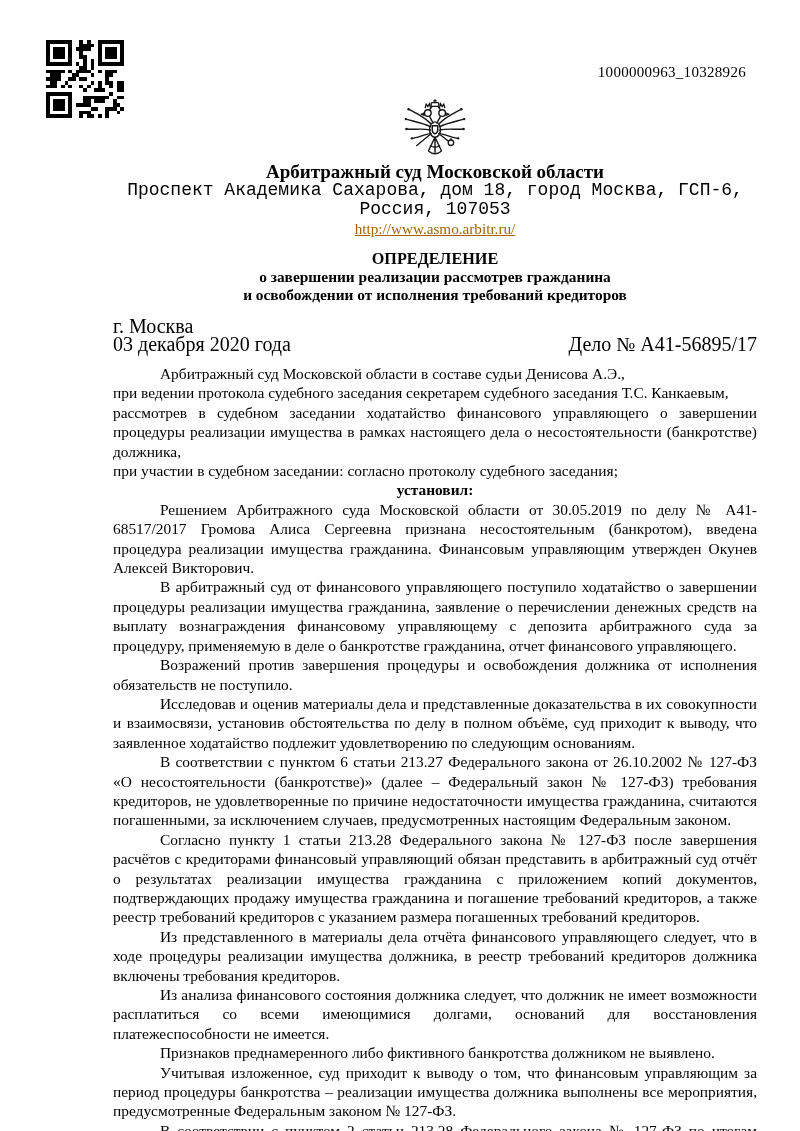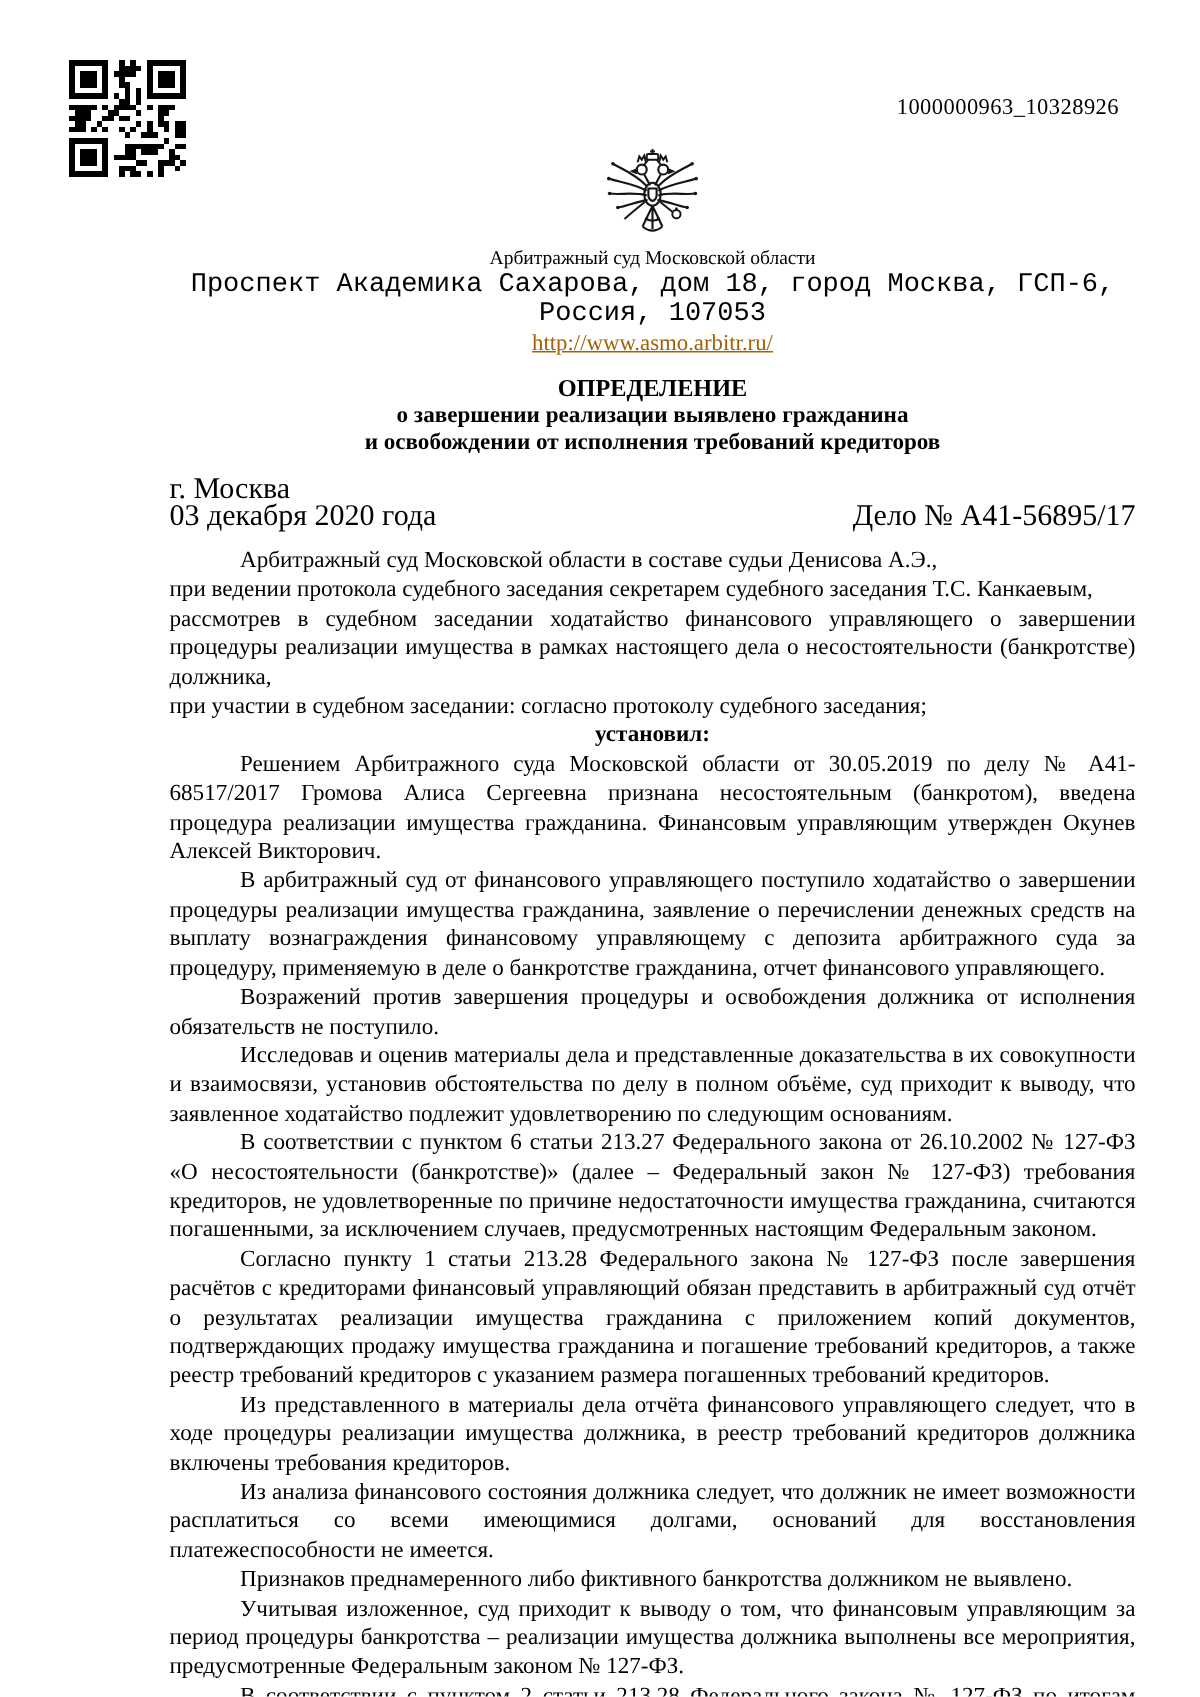--- a/index.html
+++ b/index.html
@@ -21,21 +21,21 @@
   }
 
   .content {
     position: absolute; left: 113px; top: 98px; width: 644px;
   }
 
   .emblem { display: block; margin: 0 auto 2px auto; }
 
   .center { text-align: center; }
 
-  .court-name { font-size: 13px; font-weight: normal; line-height: 19px; }
+  .court-name { font-size: 19px; font-weight: bold; line-height: 19px; }
   .addr-line  { font-size: 18px; line-height: 19px; font-family: Liberation Mono, monospace; }
   .url-line   { font-size: 15.2px; line-height: 19px; }
   .url-line a { text-decoration: underline; }
 
   .title-block { margin-top: 12px; }
   .title-main  { font-size: 16.2px; font-weight: bold; line-height: 18px; }
   .title-sub   { font-size: 15.4px; font-weight: bold; line-height: 18px; }
 
   .meta-block { margin-top: 13px; font-size: 20px; line-height: 18px; }
   .date-row { display: flex; justify-content: space-between; text-align: right; }
@@ -337,21 +337,21 @@
     </svg>
 
     <div class="court-name center">Арбитражный суд Московской области</div>
     <div class="addr-line center">Проспект Академика Сахарова, дом 18, город Москва, ГСП-6, Россия, 107053</div>
     <div class="url-line center">
       <a href="#" style="color: #a16207;">http://www.asmo.arbitr.ru/</a>
     </div>
 
     <div class="title-block">
       <div class="title-main center">ОПРЕДЕЛЕНИЕ</div>
-      <div class="title-sub center">о завершении реализации выявлено гражданина</div>
+      <div class="title-sub center">о завершении реализации рассмотрев гражданина</div>
       <div class="title-sub center">и освобождении от исполнения требований кредиторов</div>
     </div>
 
     <div class="meta-block">
       <div>г. Москва</div>
       <div class="date-row">
         <span>03 декабря 2020 года</span>
         <span>Дело № А41-56895/17</span>
       </div>
     </div>

